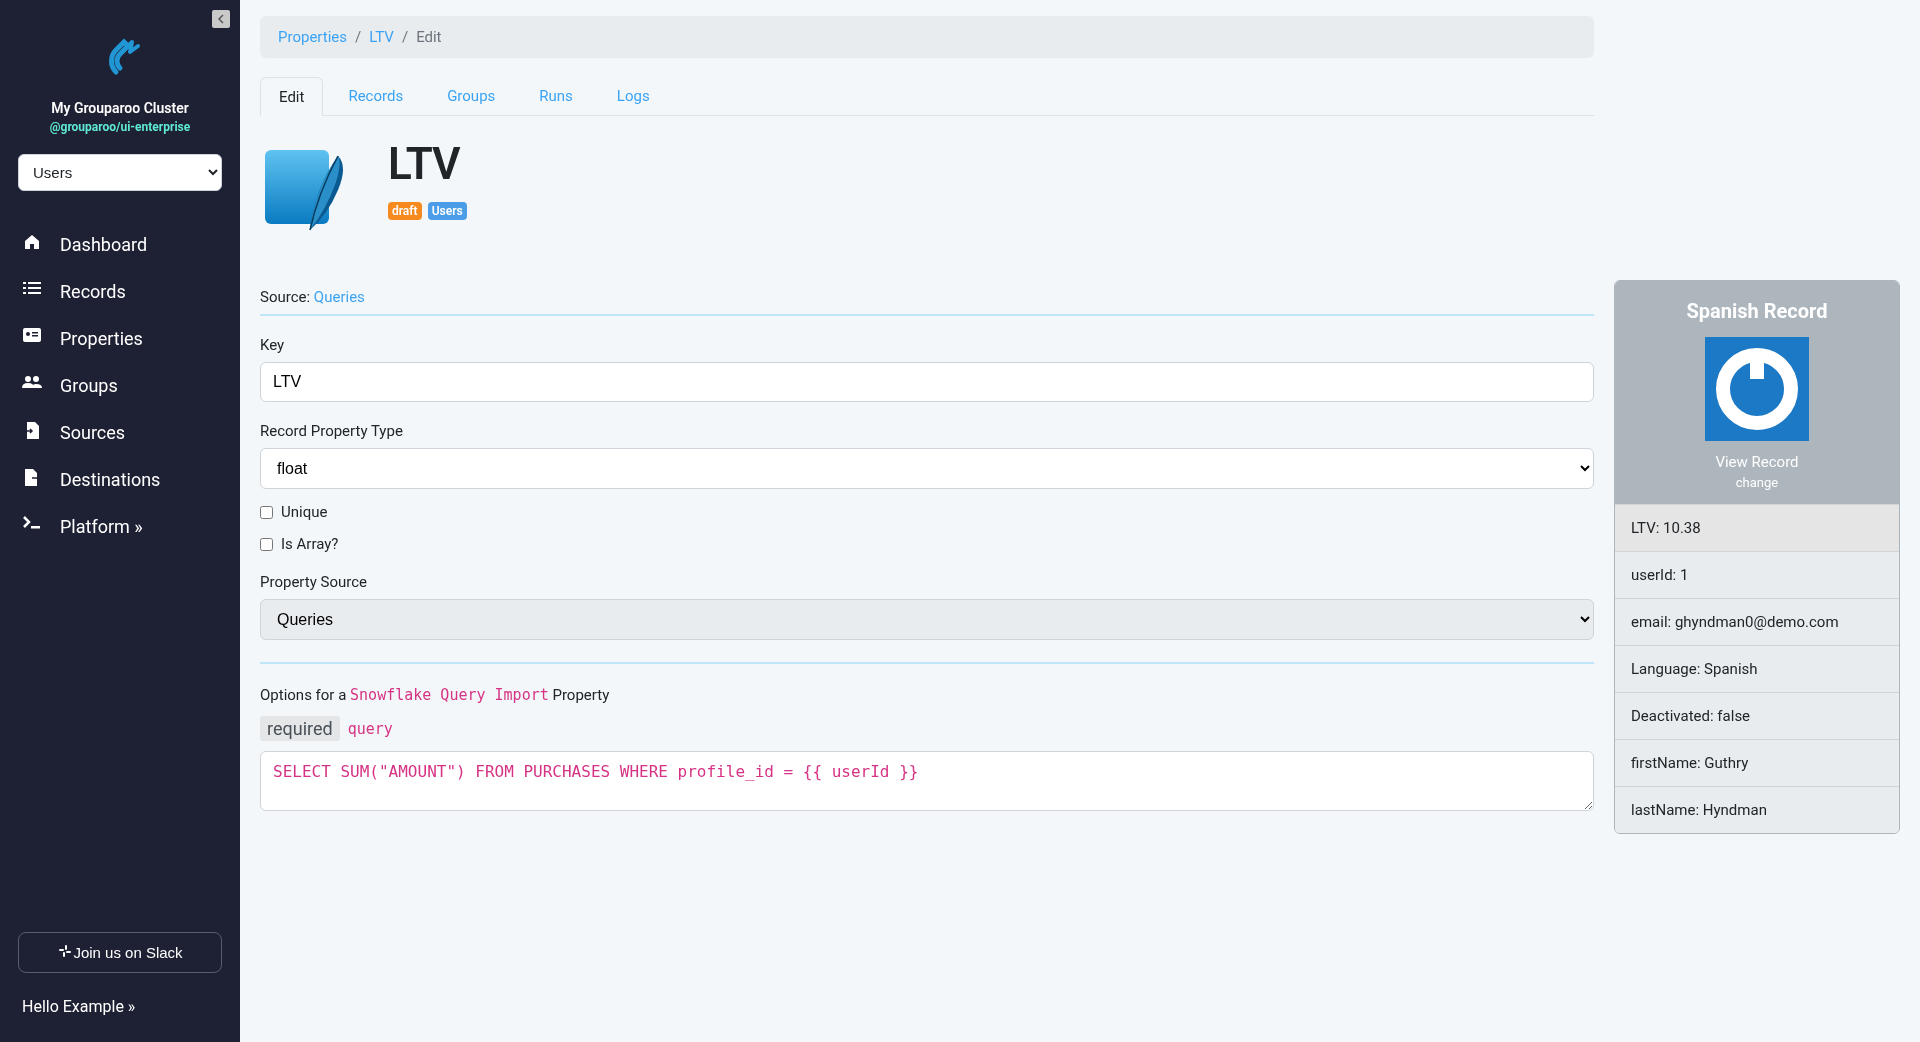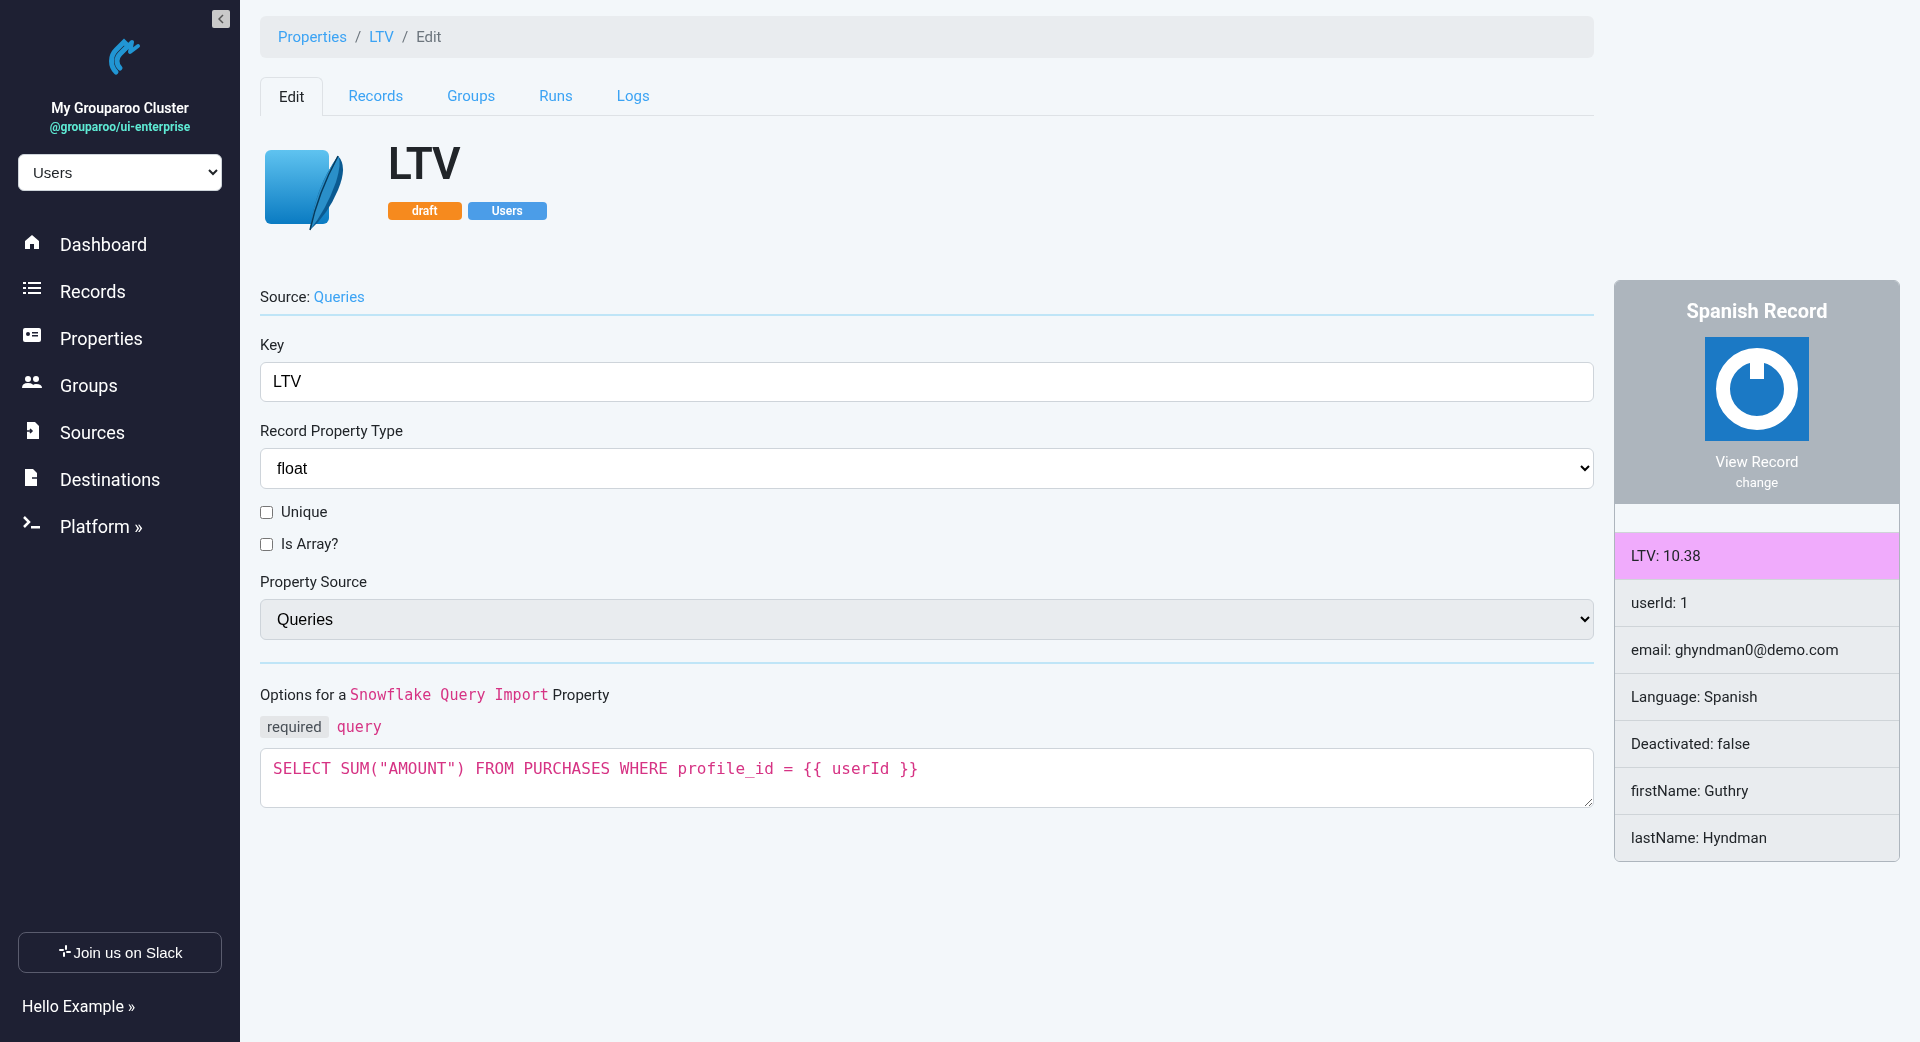--- a/index.html
+++ b/index.html
@@ -30,49 +30,49 @@
 .breadcrumb a { color: #3ba3f4; text-decoration: none; }
 .breadcrumb .sep { color: #6c757d; }
 .breadcrumb .current { color: #6c757d; }
 .tabs { display: flex; gap: 6px; margin-top: 18px; border-bottom: 1px solid #dee2e6; }
 .tab { padding: 10px 18px; font-size: 15px; color: #3ba3f4; border: 1px solid transparent; border-bottom: none; border-radius: 6px 6px 0 0; cursor: pointer; }
 .tab.active { color: #212529; background: #f3f7fa; border-color: #dee2e6; position: relative; top: 1px; }
 .header { display: flex; gap: 28px; align-items: flex-start; margin-top: 22px; }
 .app-icon { width: 100px; height: 100px; }
 .title-wrap h1 { font-size: 44px; font-weight: 600; letter-spacing: -1px; }
 .badges { margin-top: 12px; display: flex; gap: 6px; }
-.badge { font-size: 12px; color: #fff; padding: 2px 24px; border-radius: 4px; font-weight: 600; }
+.badge { font-size: 12px; color: #fff; padding: 2px 4px; border-radius: 4px; font-weight: 600; }
 .badge.draft { background: #f68a1e; }
 .badge.users { background: #4b9de8; }
 .source-line { margin-top: 50px; font-size: 15px; }
 .source-line a { color: #3ba3f4; text-decoration: none; }
 .hr { border: none; border-top: 2px solid #bfe5f7; margin-top: 8px; }
 .form-section { margin-top: 20px; }
 .form-label { font-size: 15px; color: #212529; margin-bottom: 8px; display: block; }
 .form-input, .form-select, .form-textarea { width: 100%; padding: 10px 12px; font-size: 16px; border: 1px solid #ced4da; border-radius: 6px; background: #fff; }
 .form-select.gray { background: #e9ecef; }
 .form-textarea { font-family: ui-monospace, SFMono-Regular, Menlo, monospace; color: #d63384; resize: vertical; min-height: 60px; }
 .checkbox-row { display: flex; align-items: center; gap: 8px; margin-top: 14px; font-size: 15px; }
 .options-line { margin-top: 22px; font-size: 15px; }
 .options-line code { color: #d63384; font-family: ui-monospace, SFMono-Regular, Menlo, monospace; }
 .req-row { margin-top: 12px; display: flex; align-items: center; gap: 8px; }
-.req-badge { background: #e4e6e8; font-size: 15px; padding: 2px 7px; border-radius: 3px; color: #495057; }
+.req-badge { background: #e4e6e8; font-size: 18px; padding: 2px 7px; border-radius: 3px; color: #495057; }
 .req-row .query-lbl { color: #d63384; font-family: ui-monospace, SFMono-Regular, Menlo, monospace; font-size: 15px; }
 
 
 .right-panel { width: 286px; margin-top: 280px; }
 .record-card { border: 1px solid #adb5bd; border-radius: 6px; overflow: hidden; }
 .record-head { background: #adb5bd; text-align: center; padding: 18px 10px 14px; color: #fff; }
 .record-head h3 { font-size: 20px; font-weight: 700; margin-bottom: 14px; }
 .avatar { width: 104px; height: 104px; margin: 0 auto 12px; }
 .view-record { font-size: 15px; display: block; cursor: pointer; }
 .change-link { font-size: 13px; display: block; margin-top: 4px; cursor: pointer; }
 .record-body { }
 .record-row { padding: 14px 16px; border-top: 1px solid #cfd4d8; font-size: 15px; background: #e9ecef; }
-.record-row.highlight { background: #f0abfc; margin-top: 28px; }
+.record-row.highlight { background: #e5e5e5; }
 .record-row .k { font-weight: 400; }
 </style>
 </head>
 <body>
 
 <div class="app">
   <aside class="sidebar">
     <div class="collapse-btn">
       <svg viewBox="0 0 6 10">
           <path d="M5 1 L1 5 L5 9" stroke="#555" stroke-width="1.5" fill="none"></path>

